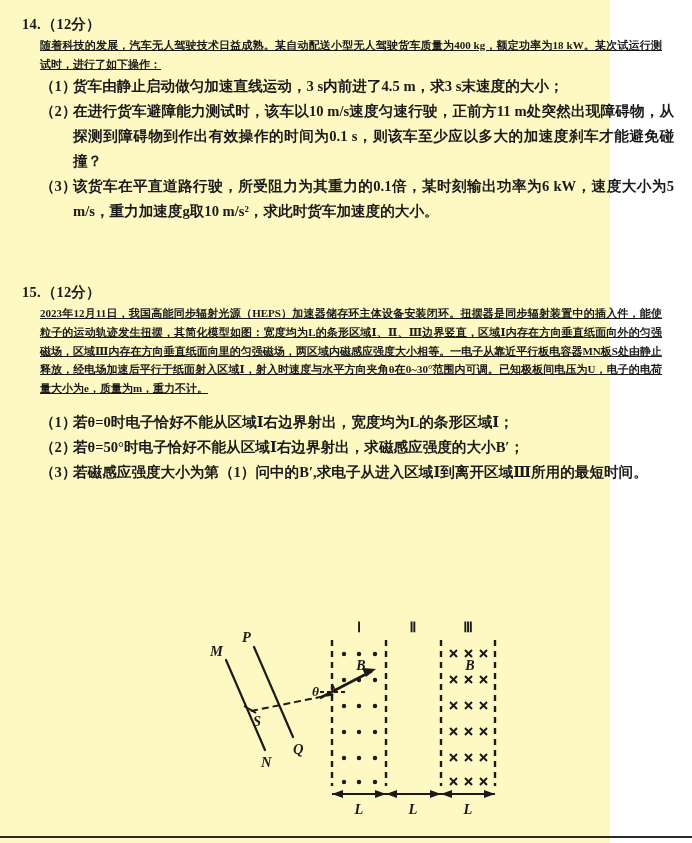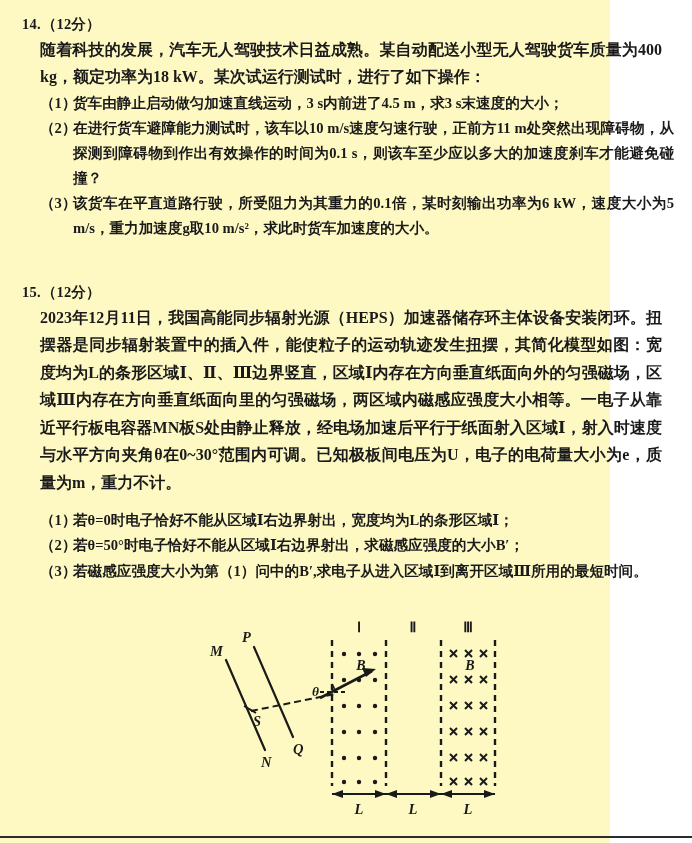--- a/index.html
+++ b/index.html
@@ -37,25 +37,26 @@
     font-weight: bold;
     margin-left: 22px;
     letter-spacing: 0.2px;
     line-height: 1.5;
   }
   .q-head .q-num { margin-right: 1px; }
 
   .q-body {
     margin-left: 40px;
     margin-right: 30px;
-    font-size: 16px;
+    font-size: 11px;
     line-height: 1.72;
     text-align: justify;
     text-justify: inter-ideograph;
     font-weight: bold;
+    text-decoration: underline;
   }
   .q-body p { margin: 0; }
 
   .sub-list { margin-left: 40px; margin-right: 18px; }
   .sub-item {
     position: relative;
     font-size: 14.6px;
     line-height: 1.72;
     font-weight: bold;
     padding-left: 33px;

